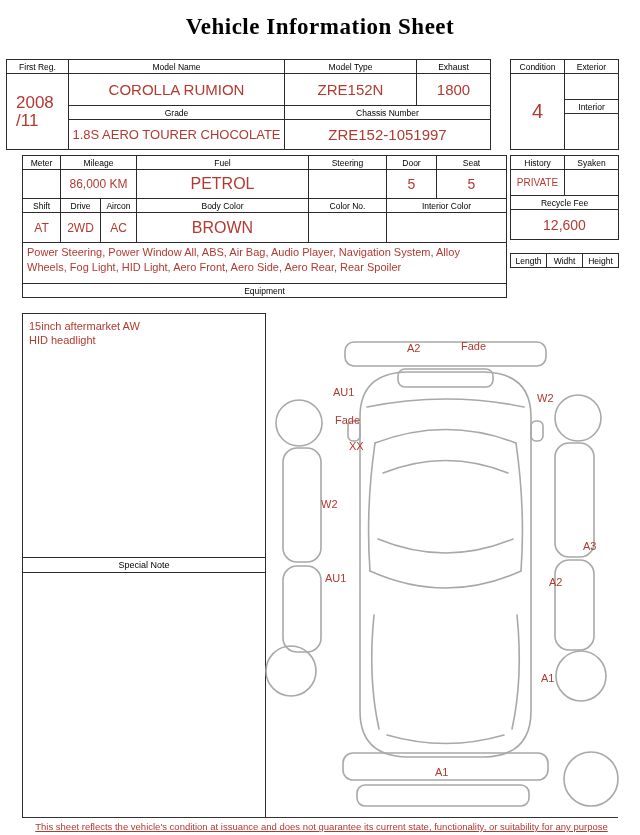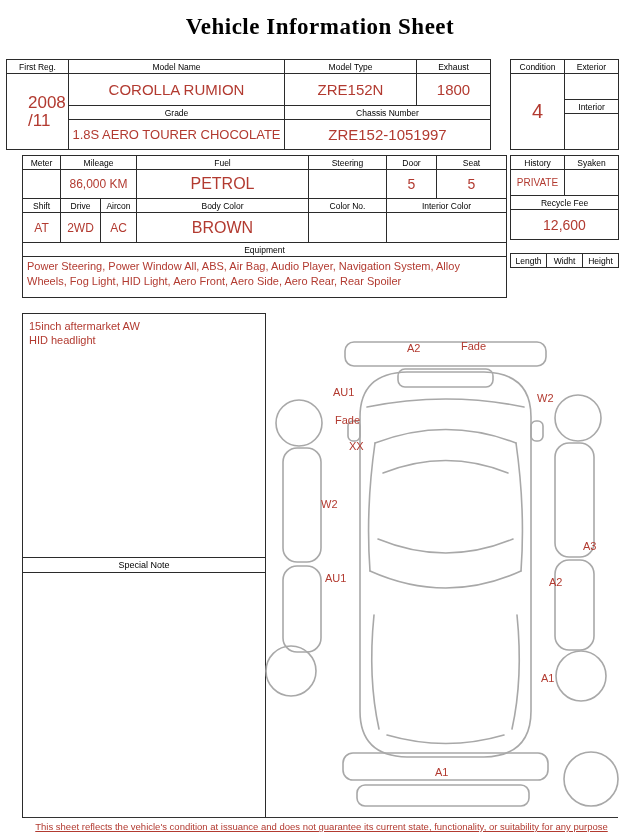--- a/index.html
+++ b/index.html
@@ -16,21 +16,21 @@
   table.t { border-collapse: collapse; table-layout: fixed; position: absolute; background:#fff; }
   .t th, .t td { border: 1px solid var(--line); overflow: hidden; }
   .t th { font-weight: normal; font-size: 8.5px; text-align: center; color:#000; padding: 1px; }
   .val { color: var(--red); text-align: center; font-size: 12px; }
   .h14 { height: 14px; } .h26 { height: 26px; } .h29 { height: 29px; }
   .h30 { height: 30px; } .h32 { height: 32px; } .h36 { height: 36px; } .h41 { height: 41px; }
   .v20 { font-size: 20px; } .v17 { font-size: 17px; line-height: 1.05; }
   .v16 { font-size: 16px; } .v15 { font-size: 15px; } .v14 { font-size: 14px; }
   .v13 { font-size: 13px; } .v11 { font-size: 13px; } .v10 { font-size: 10px; }
   .pre { white-space: pre-line; }
-  .left { text-align: left; padding-left: 21px; }
+  .left { text-align: left; padding-left: 9px; }
   .equip { text-align: left; font-size: 11px; line-height: 1.35; padding: 2px 4px; vertical-align: top; }
 
   .panel {
     position: absolute; left: 22px; top: 313px; width: 244px; height: 505px;
     border: 1px solid var(--line); background: #fff;
   }
   .panel-head {
     height: 16px; line-height: 15px; text-align: center; font-size: 9px; color:#000;
   }
   .panel-head.bb { border-bottom: 1px solid var(--line); }
@@ -150,24 +150,24 @@
     </tr>
     <tr>
       <td class="val h30">AT</td>
       <td class="val h30">2WD</td>
       <td class="val h30">AC</td>
       <td class="val v16 h30">BROWN</td>
       <td class="val h30"></td>
       <td class="val h30" colspan="2"></td>
     </tr>
     <tr>
+      <td class="val equip h41" colspan="7">Power Steering, Power Window All, ABS, Air Bag, Audio Player, Navigation System, Alloy Wheels, Fog Light, HID Light, Aero Front, Aero Side, Aero Rear, Rear Spoiler</td>
+    </tr>
+    <tr>
       <th class="h14" colspan="7">Equipment</th>
-    </tr>
-    <tr>
-      <td class="val equip h41" colspan="7">Power Steering, Power Window All, ABS, Air Bag, Audio Player, Navigation System, Alloy Wheels, Fog Light, HID Light, Aero Front, Aero Side, Aero Rear, Rear Spoiler</td>
     </tr>
   </tbody>
     </table>
 
   <table class="t" style="left:510px; top:155px; width:108px;">
     <colgroup>
         <col style="width:54px">
         <col style="width:54px">
       </colgroup>
     <tbody>

